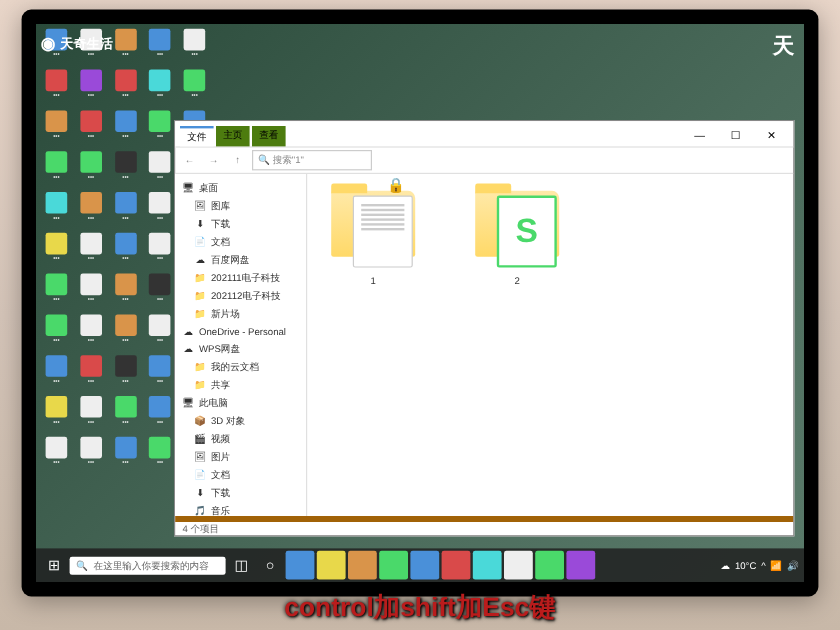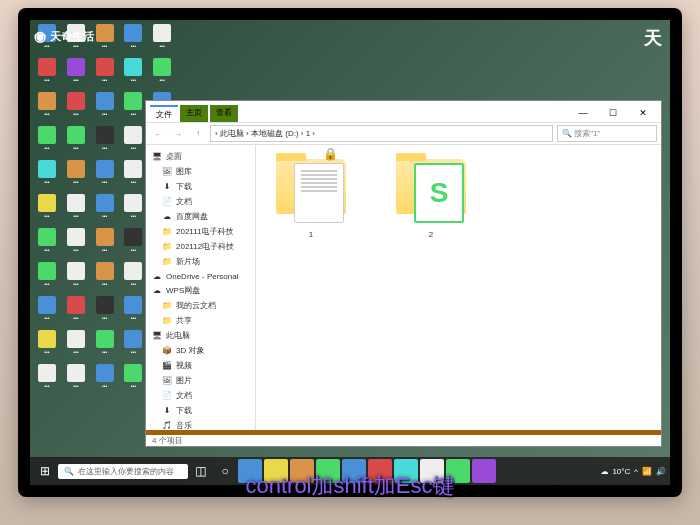--- a/index.html
+++ b/index.html
@@ -42,21 +42,21 @@
 .folder-preview{width:70px;height:55px;background:linear-gradient(180deg,#ffe9a8 0%,#ffd968 100%);border-radius:2px 6px 2px 2px;position:relative;display:flex;align-items:center;justify-content:center}
 .folder-preview::before{content:"";position:absolute;top:-6px;left:0;width:30px;height:8px;background:#ffd968;border-radius:2px 2px 0 0}
 .preview-content{width:50px;height:40px;background:#fff;display:flex;flex-direction:column;gap:1px;padding:2px}
 .pv-bar{height:4px;border-radius:2px}
 .exp-status{height:16px;border-top:5px solid #a16207;padding:0 6px;font-size:8px;color:#666;display:flex;align-items:center}
 .taskbar{position:absolute;bottom:0;left:0;right:0;height:28px;background:rgba(32,32,32,.85);display:flex;align-items:center;padding:0 4px;gap:2px;z-index:60}
 .tb-search{display:flex;align-items:center;background:#fff;border-radius:2px;padding:2px 6px;width:130px;gap:4px;font-size:8px;color:#666}
 .tb-icon{width:22px;height:22px;display:flex;align-items:center;justify-content:center;color:#fff;cursor:pointer;font-size:12px}
 .tb-app{width:24px;height:24px;border-radius:2px;cursor:pointer}
 .tb-right{margin-left:auto;display:flex;align-items:center;gap:4px;color:#fff;font-size:8px}
-.subtitle{position:absolute;bottom:24px;left:50%;transform:translateX(-50%);color:#8b5cf6;font-size:22px;font-weight:normal;text-shadow:0 0 4px #000,1px 1px 2px #000;z-index:200}
+.subtitle{position:absolute;bottom:4px;left:50%;transform:translateX(-50%);color:#b91c1c;font-size:22px;font-weight:bold;text-shadow:0 0 4px #000,1px 1px 2px #000;z-index:200}
 </style>
 </head>
 <body>
 
 <div class="monitor">
 <div class="screen">
 
 <div class="watermark">
         <span>天奇生活</span>
       </div>
@@ -295,21 +295,20 @@
     <div class="exp-winbtns">
       <div class="winbtn">—</div>
       <div class="winbtn">☐</div>
       <div class="winbtn close">✕</div>
     </div>
   </div>
   <div class="exp-addrbar">
     <div class="navbtn">←</div>
     <div class="navbtn">→</div>
     <div class="navbtn">↑</div>
-    <div class="addr-path">› 此电脑 › 本地磁盘 (D:) › 1 ›</div>
     <div class="search-box">🔍 <span>搜索"1"</span></div>
   </div>
   <div class="exp-body">
     <div class="sidebar" id="sidebar">
             <div class="sb-item l1">
               <span class="sb-icon">🖥</span>
               <span>桌面</span>
             </div>
             <div class="sb-item">
               <span class="sb-icon">🖼</span>

